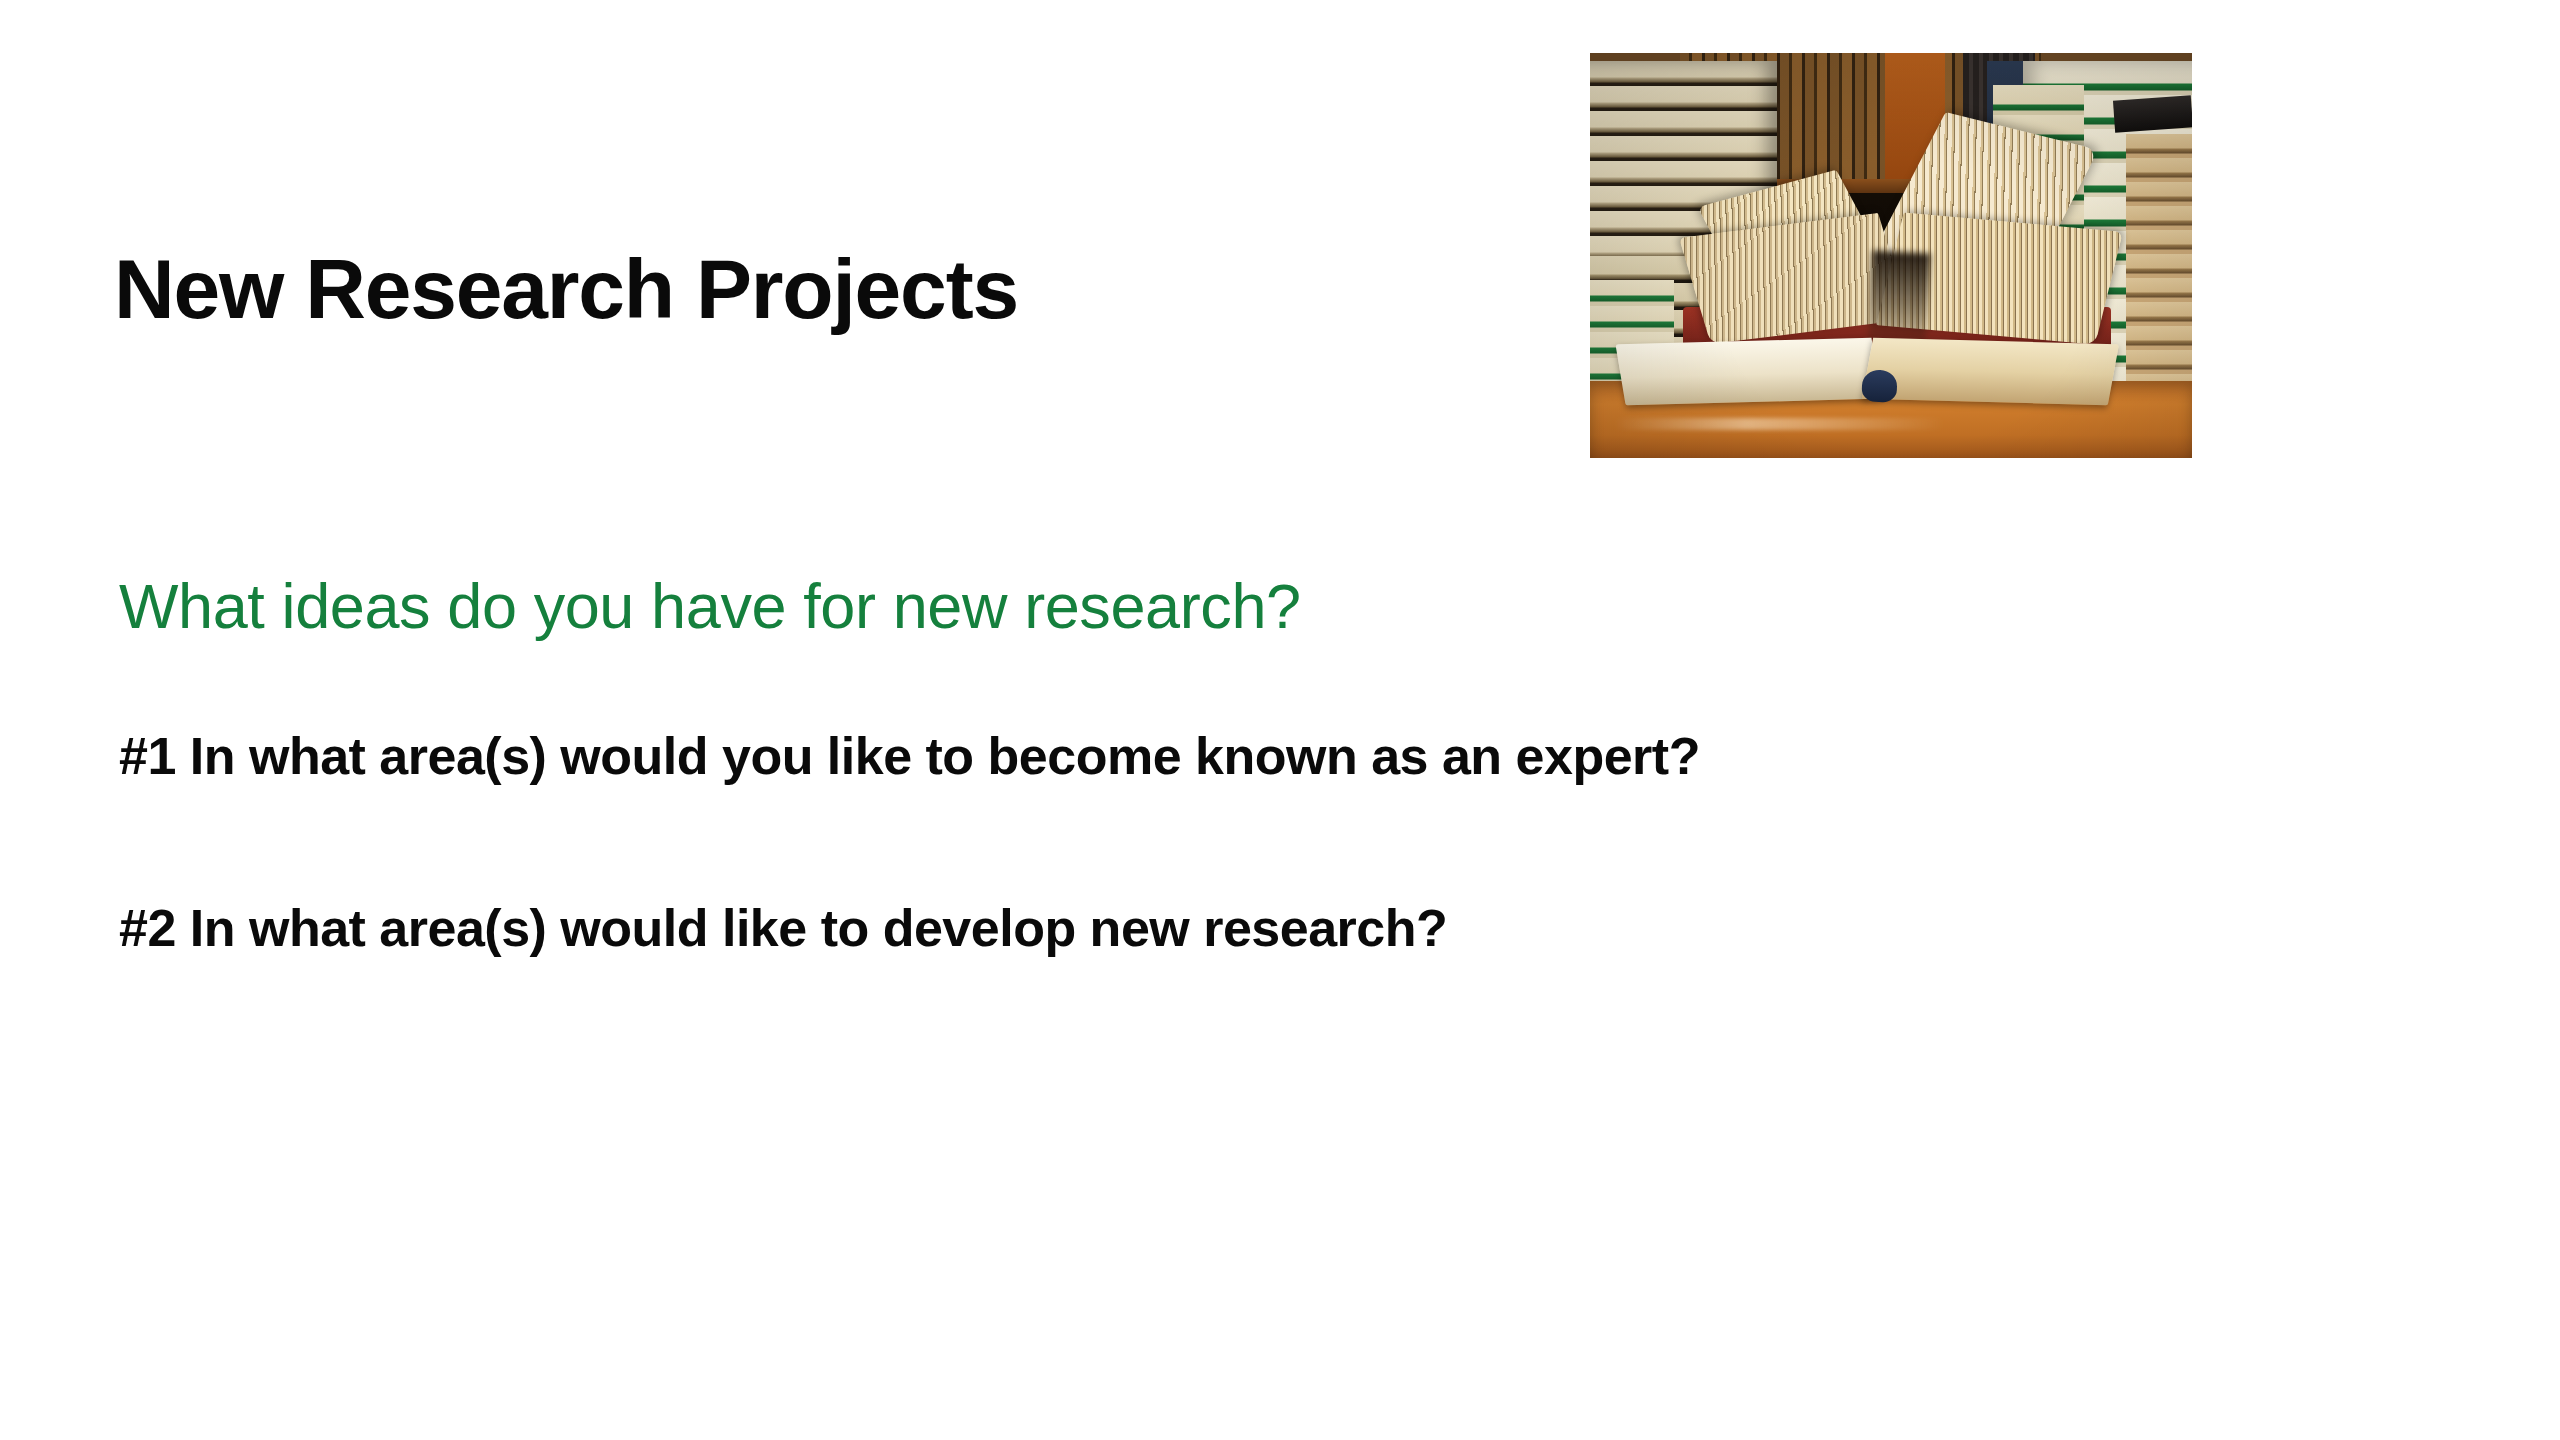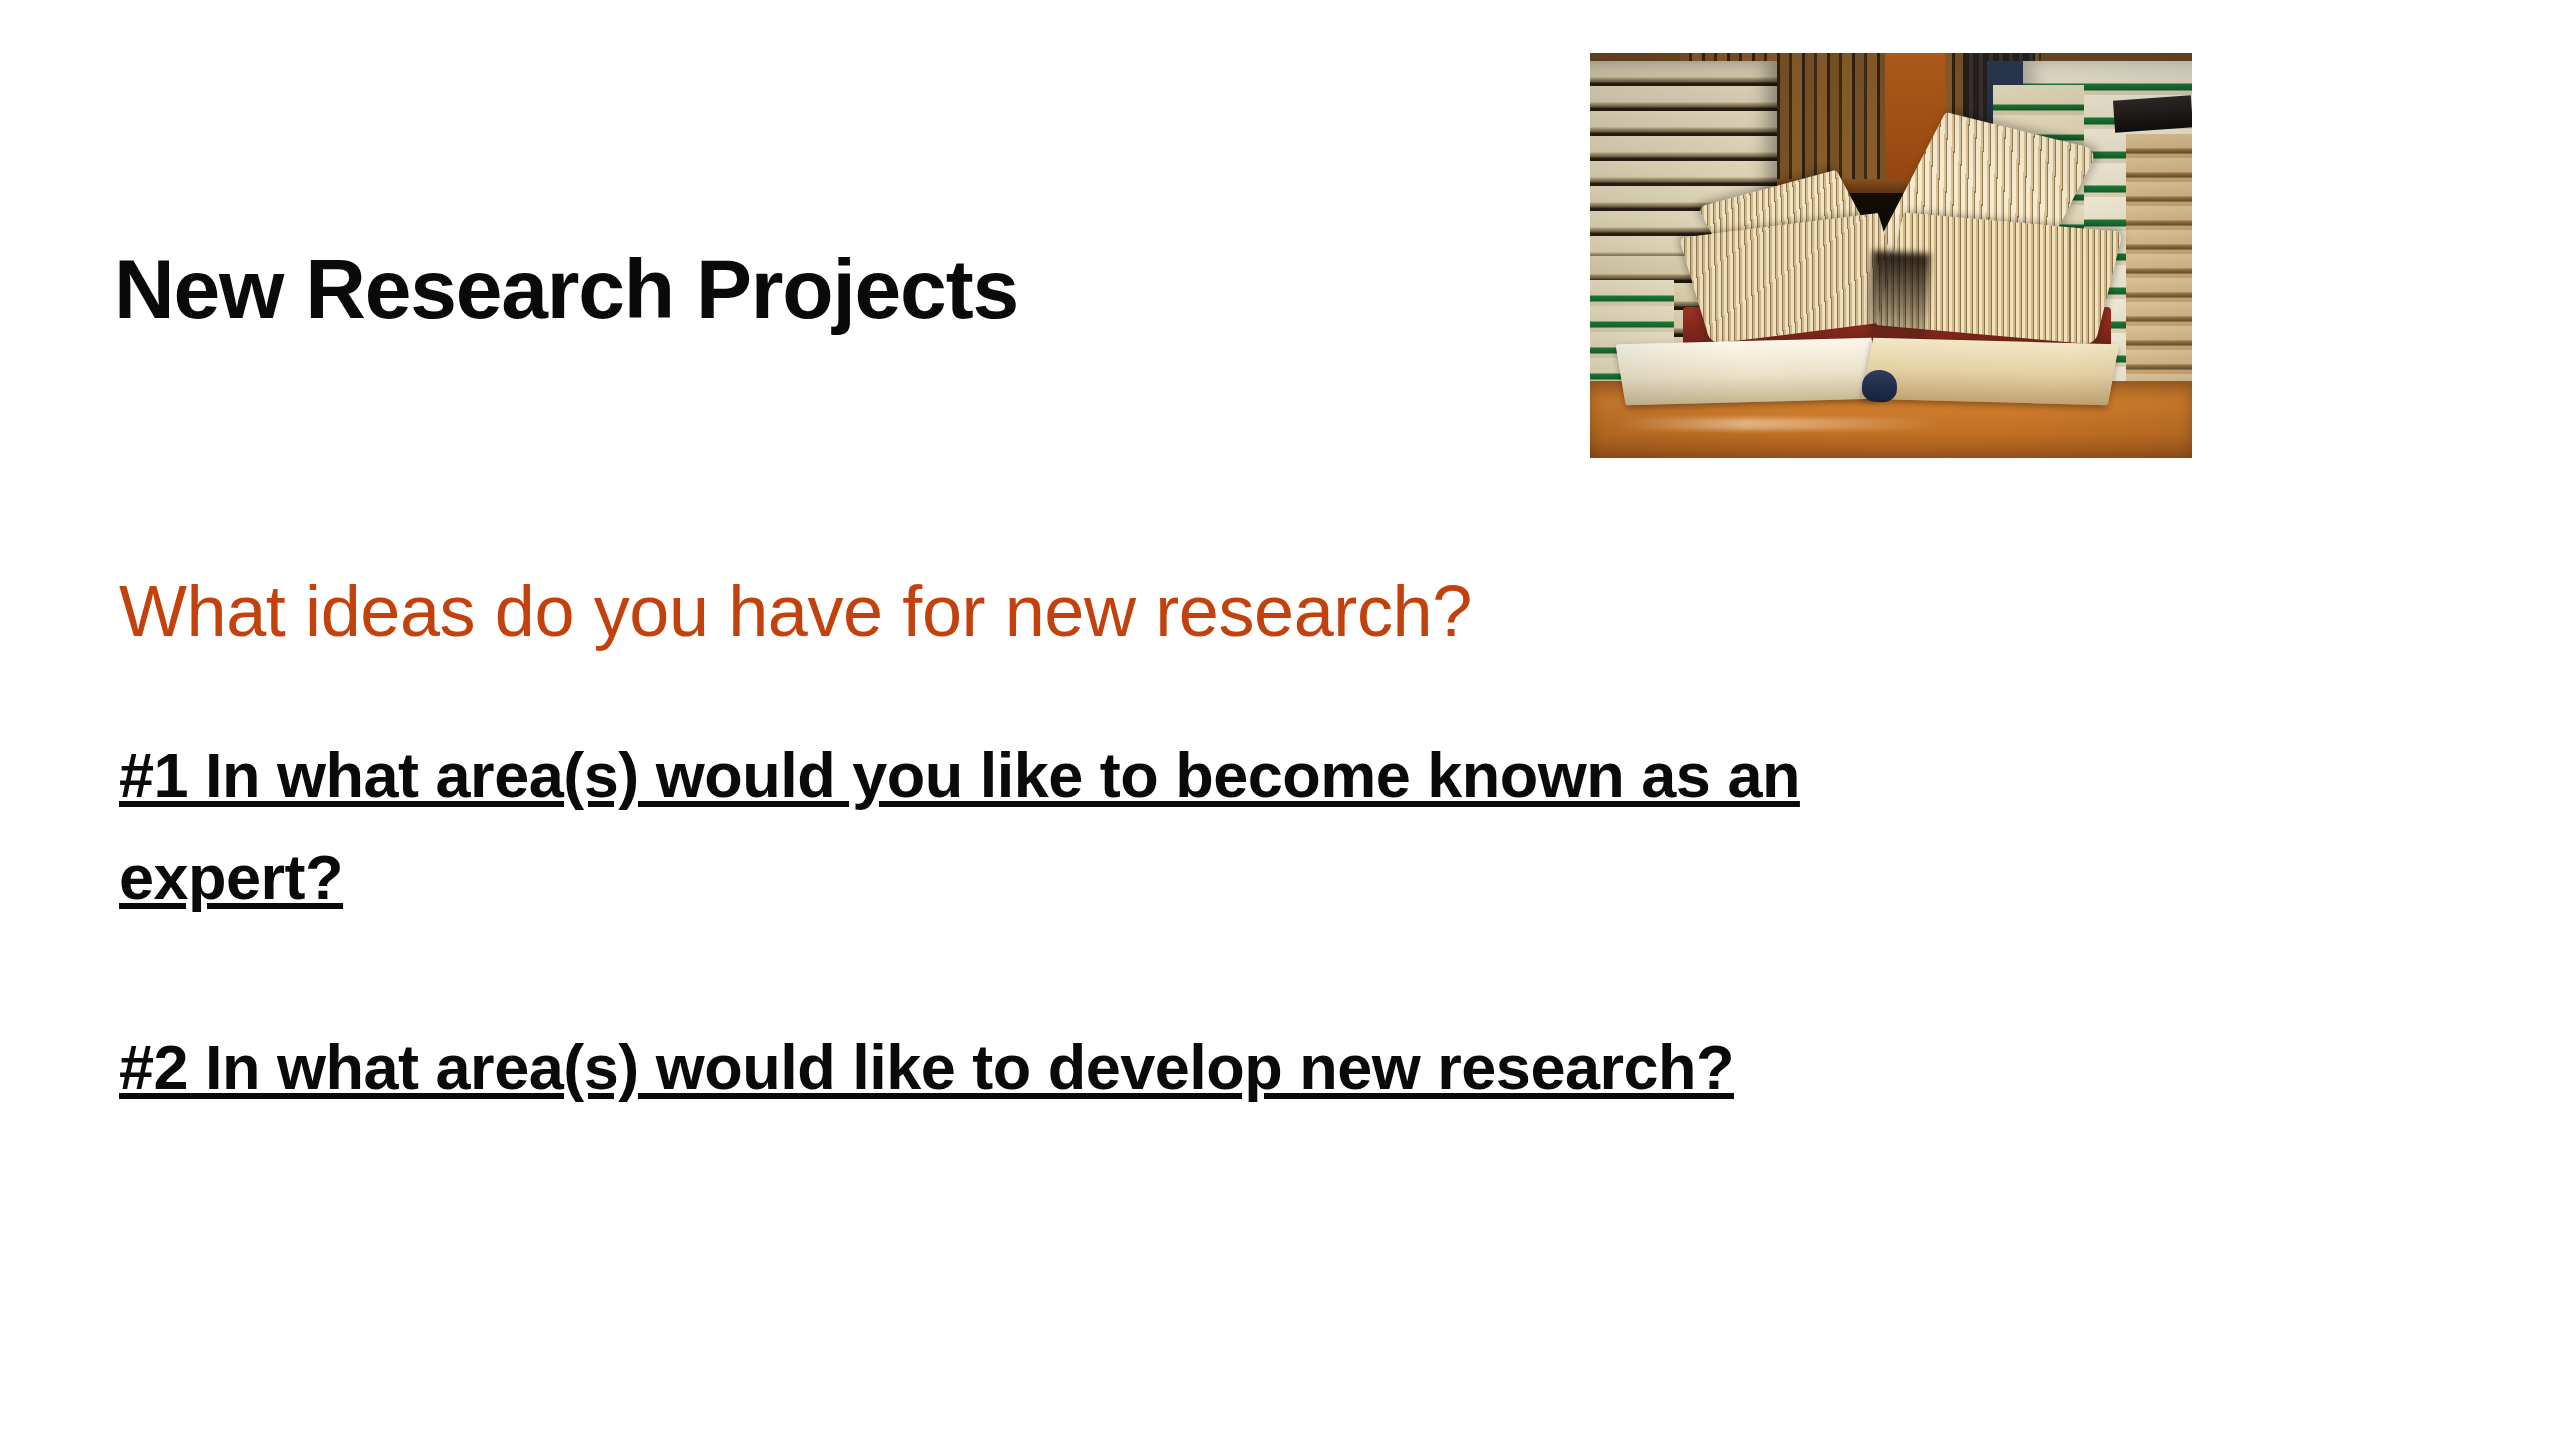--- a/index.html
+++ b/index.html
@@ -40,38 +40,37 @@
 
   
   .body-block {
     position: absolute;
     left: 119px;
     top: 530px;
     width: 1810px;
   }
 
   .lead-question {
-    font-size: 72px;
+    font-size: 63px;
     font-weight: normal;
     line-height: 1.12;
     letter-spacing: -0.4px;
     margin: 0 0 72px 0;
-    color: #c2410c;
+    color: #15803d;
     white-space: nowrap;
   }
 
   .numbered-question {
-    font-size: 63px;
+    font-size: 52px;
     font-weight: bold;
     line-height: 1.62;
     letter-spacing: -0.5px;
     margin: 0;
     color: #0a0a0a;
     max-width: 1800px;
-    text-decoration: underline;
   }
   .numbered-question + .numbered-question {
     margin-top: 88px;
   }
 
   
   .photo-frame {
     position: absolute;
     left: 1590px;
     top: 12px;

